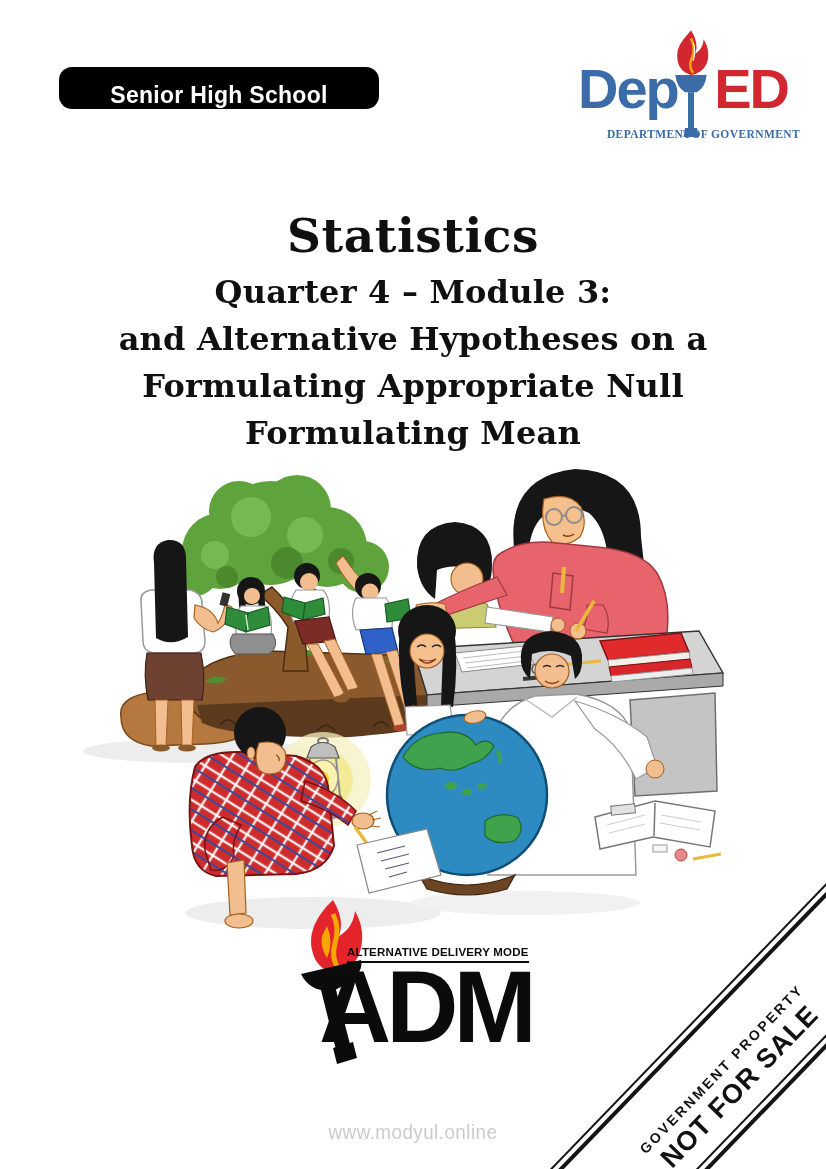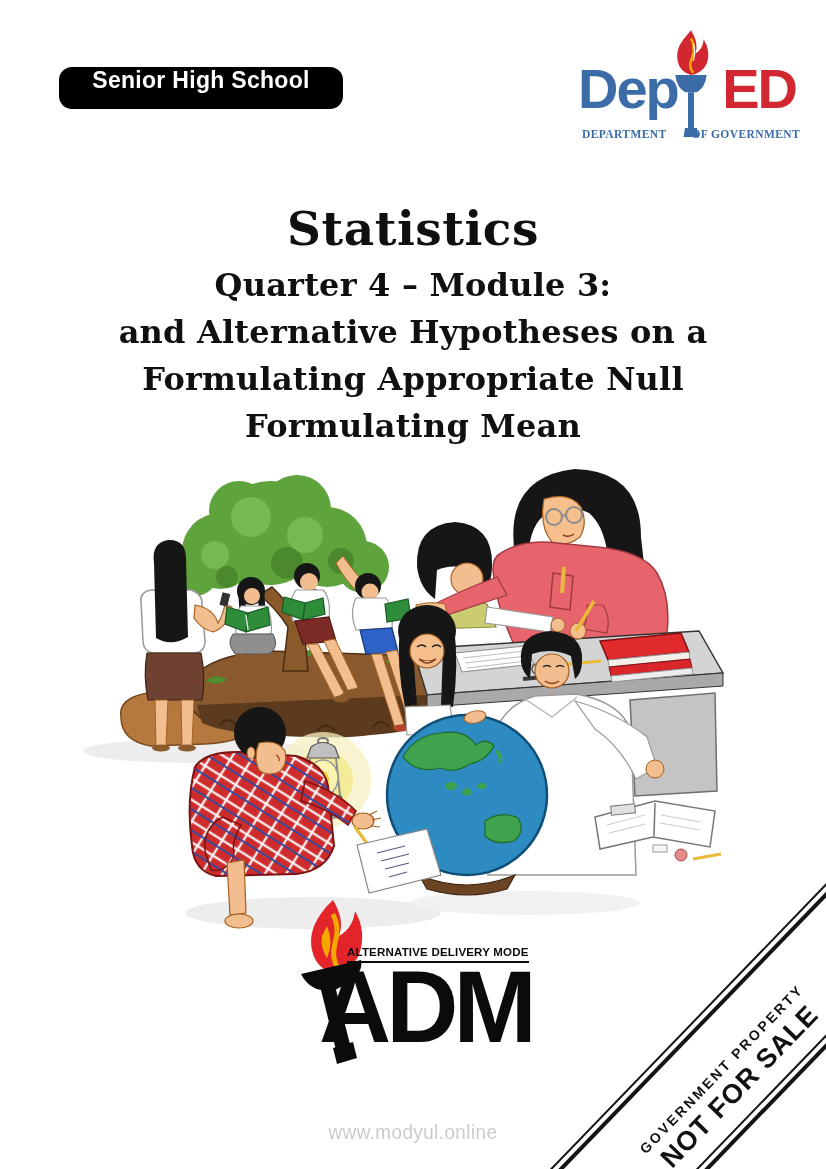--- a/index.html
+++ b/index.html
@@ -1,39 +1,39 @@
 <!DOCTYPE html>
 <html style="--deped-blue: #3B6CA8; --deped-red: #D22630; --flame-yellow: #F6A800; --badge-bg: #000000; --text-black: #101010; --watermark-gray: #CBCBCB;"><head>
 <meta charset="utf-8">
 <style>
   html,body{margin:0;padding:0;}
   body{width:826px;height:1169px;background:#ffffff;font-family:"Liberation Sans",sans-serif;overflow:hidden;}
   .page{position:relative;width:826px;height:1169px;background:#fff;overflow:hidden;}
 
   
-  .shs-badge{position:absolute;left:59px;top:67px;width:284px;height:42px;background:var(--badge-bg,#000);
-    border-radius:13px;display:flex;align-items:flex-start;justify-content:center;}
+  .shs-badge{position:absolute;left:59px;top:67px;width:320px;height:42px;background:var(--badge-bg,#000);
+    border-radius:13px;display:flex;align-items:flex-end;justify-content:center;}
   .shs-badge span{color:#fff;font-size:23px;font-weight:bold;letter-spacing:.3px;}
 
   
   .deped{position:absolute;left:576px;top:26px;width:226px;height:114px;}
   .deped-word{position:absolute;top:30px;left:0;width:100%;height:66px;font-weight:bold;font-size:56px;line-height:66px;
     font-family:"Liberation Sans",sans-serif;letter-spacing:-2px;}
   .deped-word .dep{position:absolute;left:2px;color:var(--deped-blue,#3B6CA8);}
-  .deped-word .ed{position:absolute;right:6px;color:var(--deped-red,#D22630);}
+  .deped-word .ed{position:absolute;right:14px;color:var(--deped-red,#D22630);}
   .deped-torch{position:absolute;left:92px;top:2px;width:46px;height:112px;}
-  .deped-caption{position:absolute;left:0;bottom:0;width:100%;display:flex;justify-content:space-between;
+  .deped-caption{position:absolute;left:0;bottom:0;width:100%;display:flex;justify-content:flex-end;
     font-family:"Liberation Serif",serif;font-weight:bold;font-size:11.5px;color:var(--deped-blue,#3B6CA8);letter-spacing:.4px;}
   .deped-caption .cap-l{padding-left:6px;}
   .deped-caption .cap-r{padding-right:2px;}
 
   
   .title-block{position:absolute;left:0;top:198px;width:826px;text-align:center;color:var(--text-black,#101010);
     font-family:"DejaVu Serif","Liberation Serif",serif;font-weight:bold;}
-  .title-main{font-size:47px;line-height:54px;margin:4px 0 6px 0;letter-spacing:.5px;}
+  .title-main{font-size:47px;line-height:54px;margin:11px 0 6px 0;letter-spacing:.5px;}
   .title-sub{font-size:32px;line-height:47px;letter-spacing:.2px;}
 
   
   .illustration{position:absolute;left:55px;top:455px;width:710px;height:515px;}
 
   
   .adm{position:absolute;left:283px;top:898px;width:250px;height:172px;}
   .adm-torch{position:absolute;left:8px;top:0;width:84px;height:168px;}
   .adm-caption{position:absolute;left:64px;top:48px;font-size:11.5px;font-weight:bold;color:#0b0b0b;
     letter-spacing:.2px;border-bottom:2px solid #0b0b0b;padding-bottom:3px;white-space:nowrap;}

